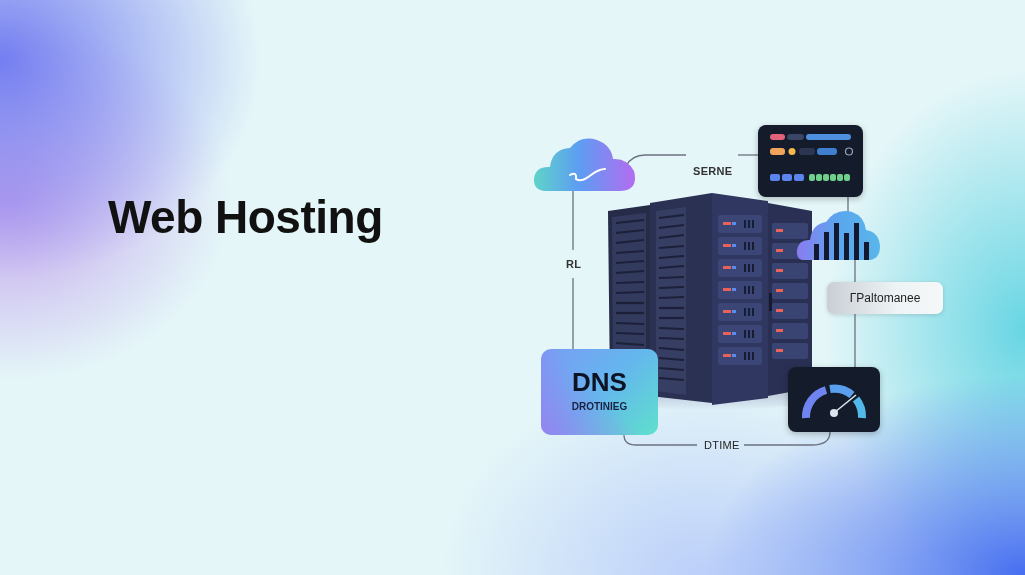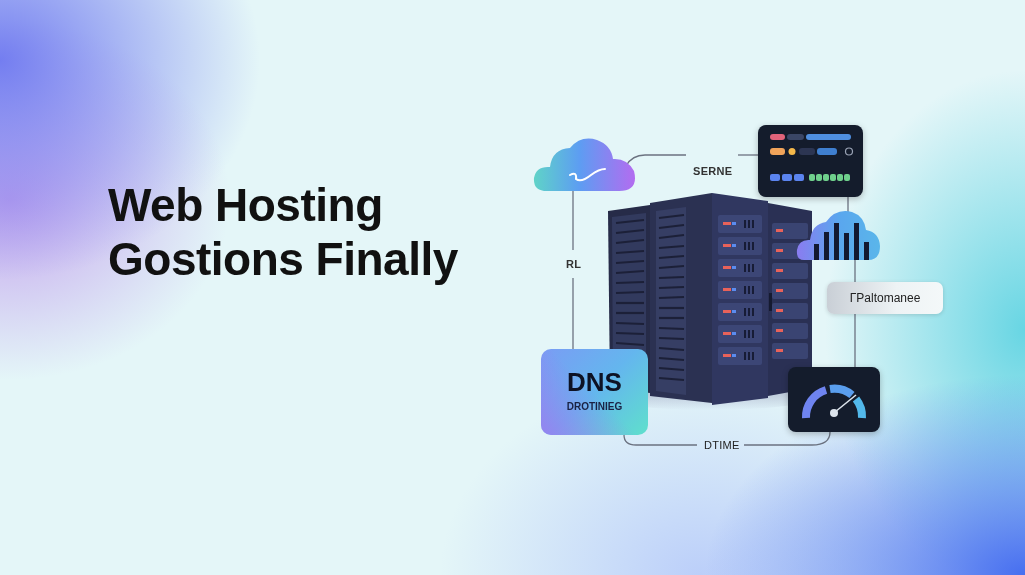--- a/index.html
+++ b/index.html
@@ -5,41 +5,40 @@
   html,body{margin:0;padding:0;}
   body{width:1025px;height:575px;overflow:hidden;position:relative;font-family:"Liberation Sans",sans-serif;
     background:
       radial-gradient(ellipse 260px 220px at 0px 60px, rgba(110,120,240,0.95), rgba(110,120,240,0) 100%),
       radial-gradient(ellipse 220px 180px at 10px 200px, rgba(190,150,235,0.85), rgba(190,150,235,0) 100%),
       radial-gradient(ellipse 320px 200px at 1025px 575px, rgba(70,110,240,1), rgba(70,110,240,0) 100%),
       radial-gradient(ellipse 200px 260px at 1025px 330px, rgba(90,210,225,0.9), rgba(90,210,225,0) 100%),
       radial-gradient(ellipse 260px 200px at 700px 575px, rgba(170,190,250,0.7), rgba(170,190,250,0) 100%),
       #e4f6f8;}
   .headline{position:absolute;left:108px;top:178px;margin:0;font-weight:700;font-size:46px;line-height:54px;color:#111;letter-spacing:-0.5px;}
-  .headline span{display:block;white-space:nowrap;}
+  .headline span{display:block;white-space:nowrap;margin-top:12px;}
   svg.lines{position:absolute;left:0;top:0;}
   .label{position:absolute;font-size:11px;font-weight:700;color:#333;letter-spacing:0.3px;}
   .cloud{position:absolute;}
   .panel{position:absolute;background:#141c2c;border-radius:8px;box-shadow:0 2px 6px rgba(0,0,0,0.25);}
-  .dns{position:absolute;left:541px;top:349px;width:107px;height:86px;border-radius:10px;
+  .dns{position:absolute;left:541px;top:349px;width:117px;height:86px;border-radius:10px;
        background:linear-gradient(135deg,#7a9cf4 0%,#64b6ee 50%,#5fe0cc 100%);}
   .dns::before{content:"";position:absolute;inset:0;border-radius:10px;background:linear-gradient(45deg,rgba(170,110,240,0.7),rgba(170,110,240,0) 50%);}
   .dns .t{position:absolute;left:0;right:0;top:18px;text-align:center;font-size:26px;font-weight:700;color:#0d1224;}
   .dns .s{position:absolute;left:0;right:0;top:52px;text-align:center;font-size:10px;font-weight:700;color:#1a2244;}
   .perf{position:absolute;left:827px;top:282px;width:116px;height:32px;border-radius:7px;
         background:linear-gradient(90deg,#c9cfd6,#eef3f5 60%,#f4f8f9);box-shadow:0 1px 4px rgba(0,0,0,0.15);
         font-size:12px;color:#222;line-height:32px;text-align:center;}
   .server{position:absolute;left:600px;top:193px;}
 </style>
 </head>
 <body>
 
 <h1 class="headline">
   <span>Web Hosting</span>
-  <span>Gostions Finally</span>
 </h1>
 
 <svg class="lines" width="1025" height="575">
   <g stroke="#6b7280" stroke-width="1.3" fill="none">
     <path d="M626 166 Q632 155 645 155 L686 155"></path>
     <path d="M738 155 L758 155"></path>
     <path d="M573 190 L573 250"></path>
     <path d="M573 278 L573 350"></path>
     <path d="M848 196 L848 212"></path>
     <path d="M855 258 L855 282"></path>

